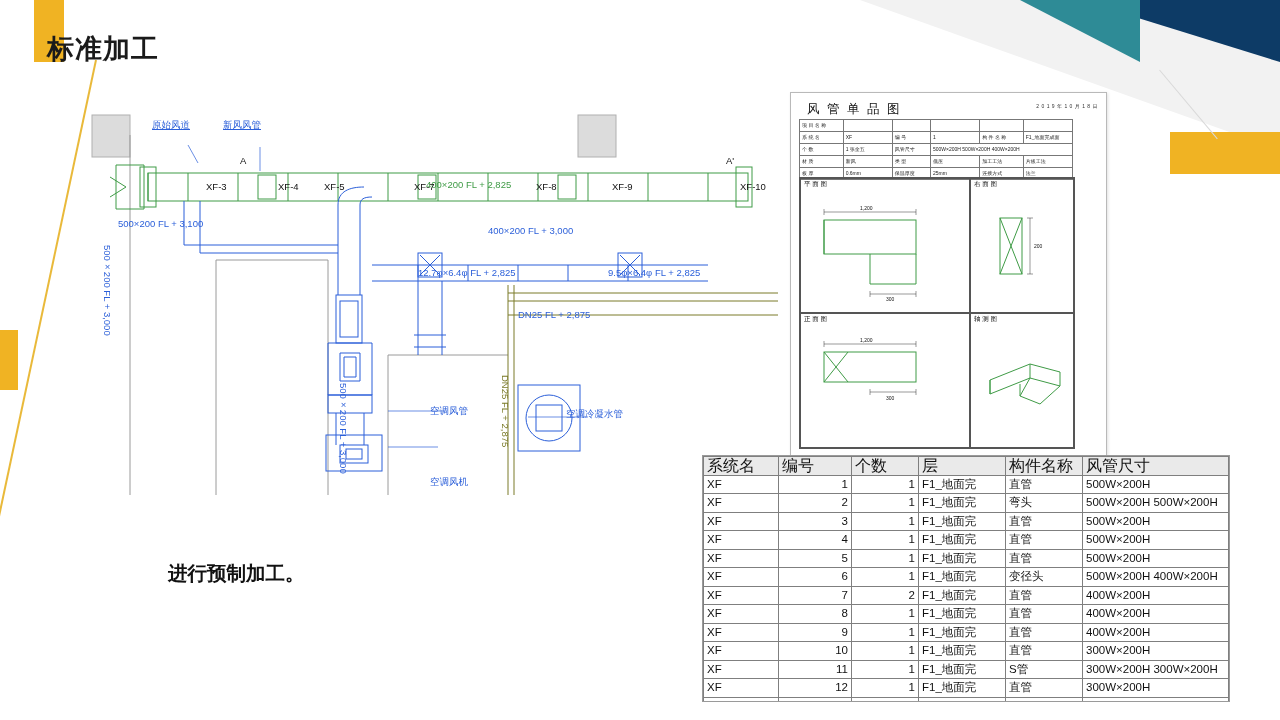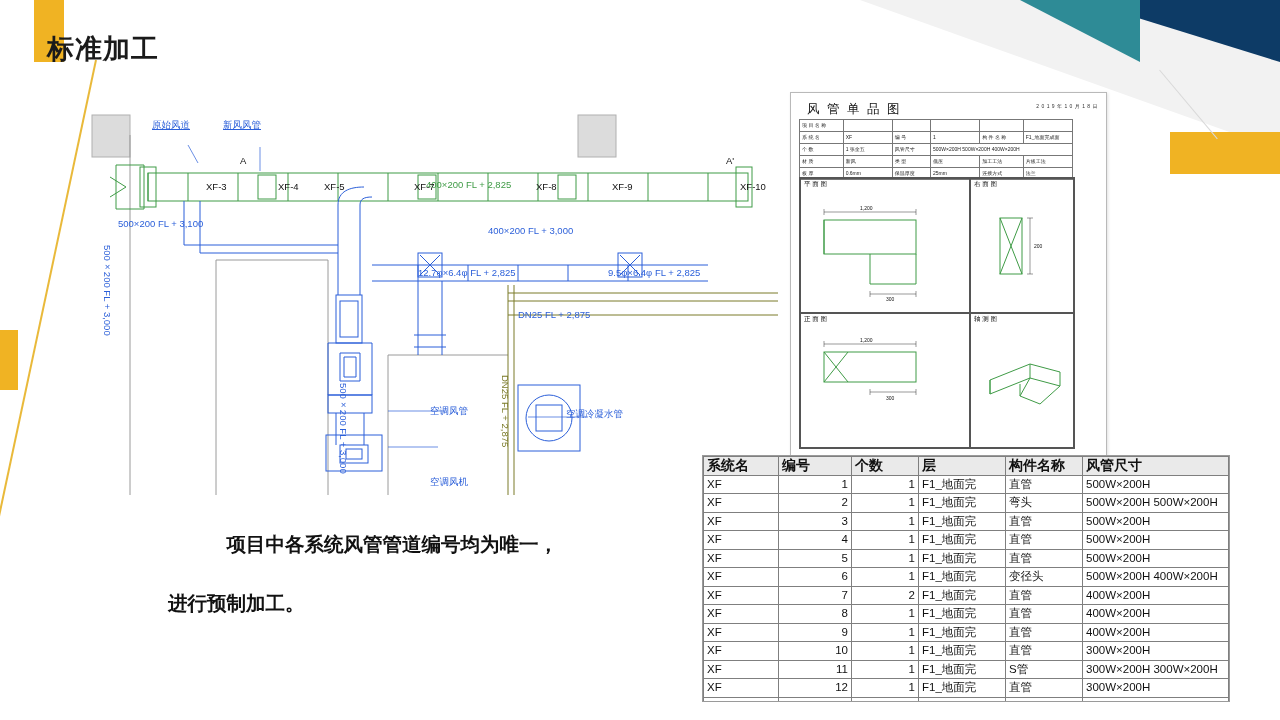--- a/index.html
+++ b/index.html
@@ -91,21 +91,21 @@
     background:#fff;border:1px solid #9a9a9a;overflow:hidden;
   }
   table.dt{
     border-collapse:collapse;width:100%;font-size:11.5px;color:#111;
     font-family:"Liberation Sans","DejaVu Sans",sans-serif;
   }
   table.dt th,table.dt td{
     border:1px solid #7f7f7f;padding:0 3px;height:17.5px;line-height:17.5px;
     white-space:nowrap;
   }
-  table.dt th{background:#eaeaea;font-weight:bold;text-align:left;font-size:14px;}
+  table.dt th{background:#eaeaea;font-weight:normal;text-align:left;font-size:16px;}
   .col-sys{width:68px;}
   .col-num{width:66px;text-align:right;}
   .col-cnt{width:60px;text-align:right;}
   .col-layer{width:80px;}
   .col-part{width:70px;}
   .col-size{width:auto;}
   td.r{text-align:right;}
 </style>
 </head>
 <body>
@@ -478,16 +478,15 @@
           <td class="r"></td>
           <td></td>
           <td></td>
           <td></td>
         </tr>
     </tbody>
   </table>
 </div>
 
 <div class="paragraph">
-  <span class="indent">项目中各系统风管管道编号均为唯一，</span>
   <br>
   <span>进行预制加工。</span>
 </div>
 
 </body></html>

